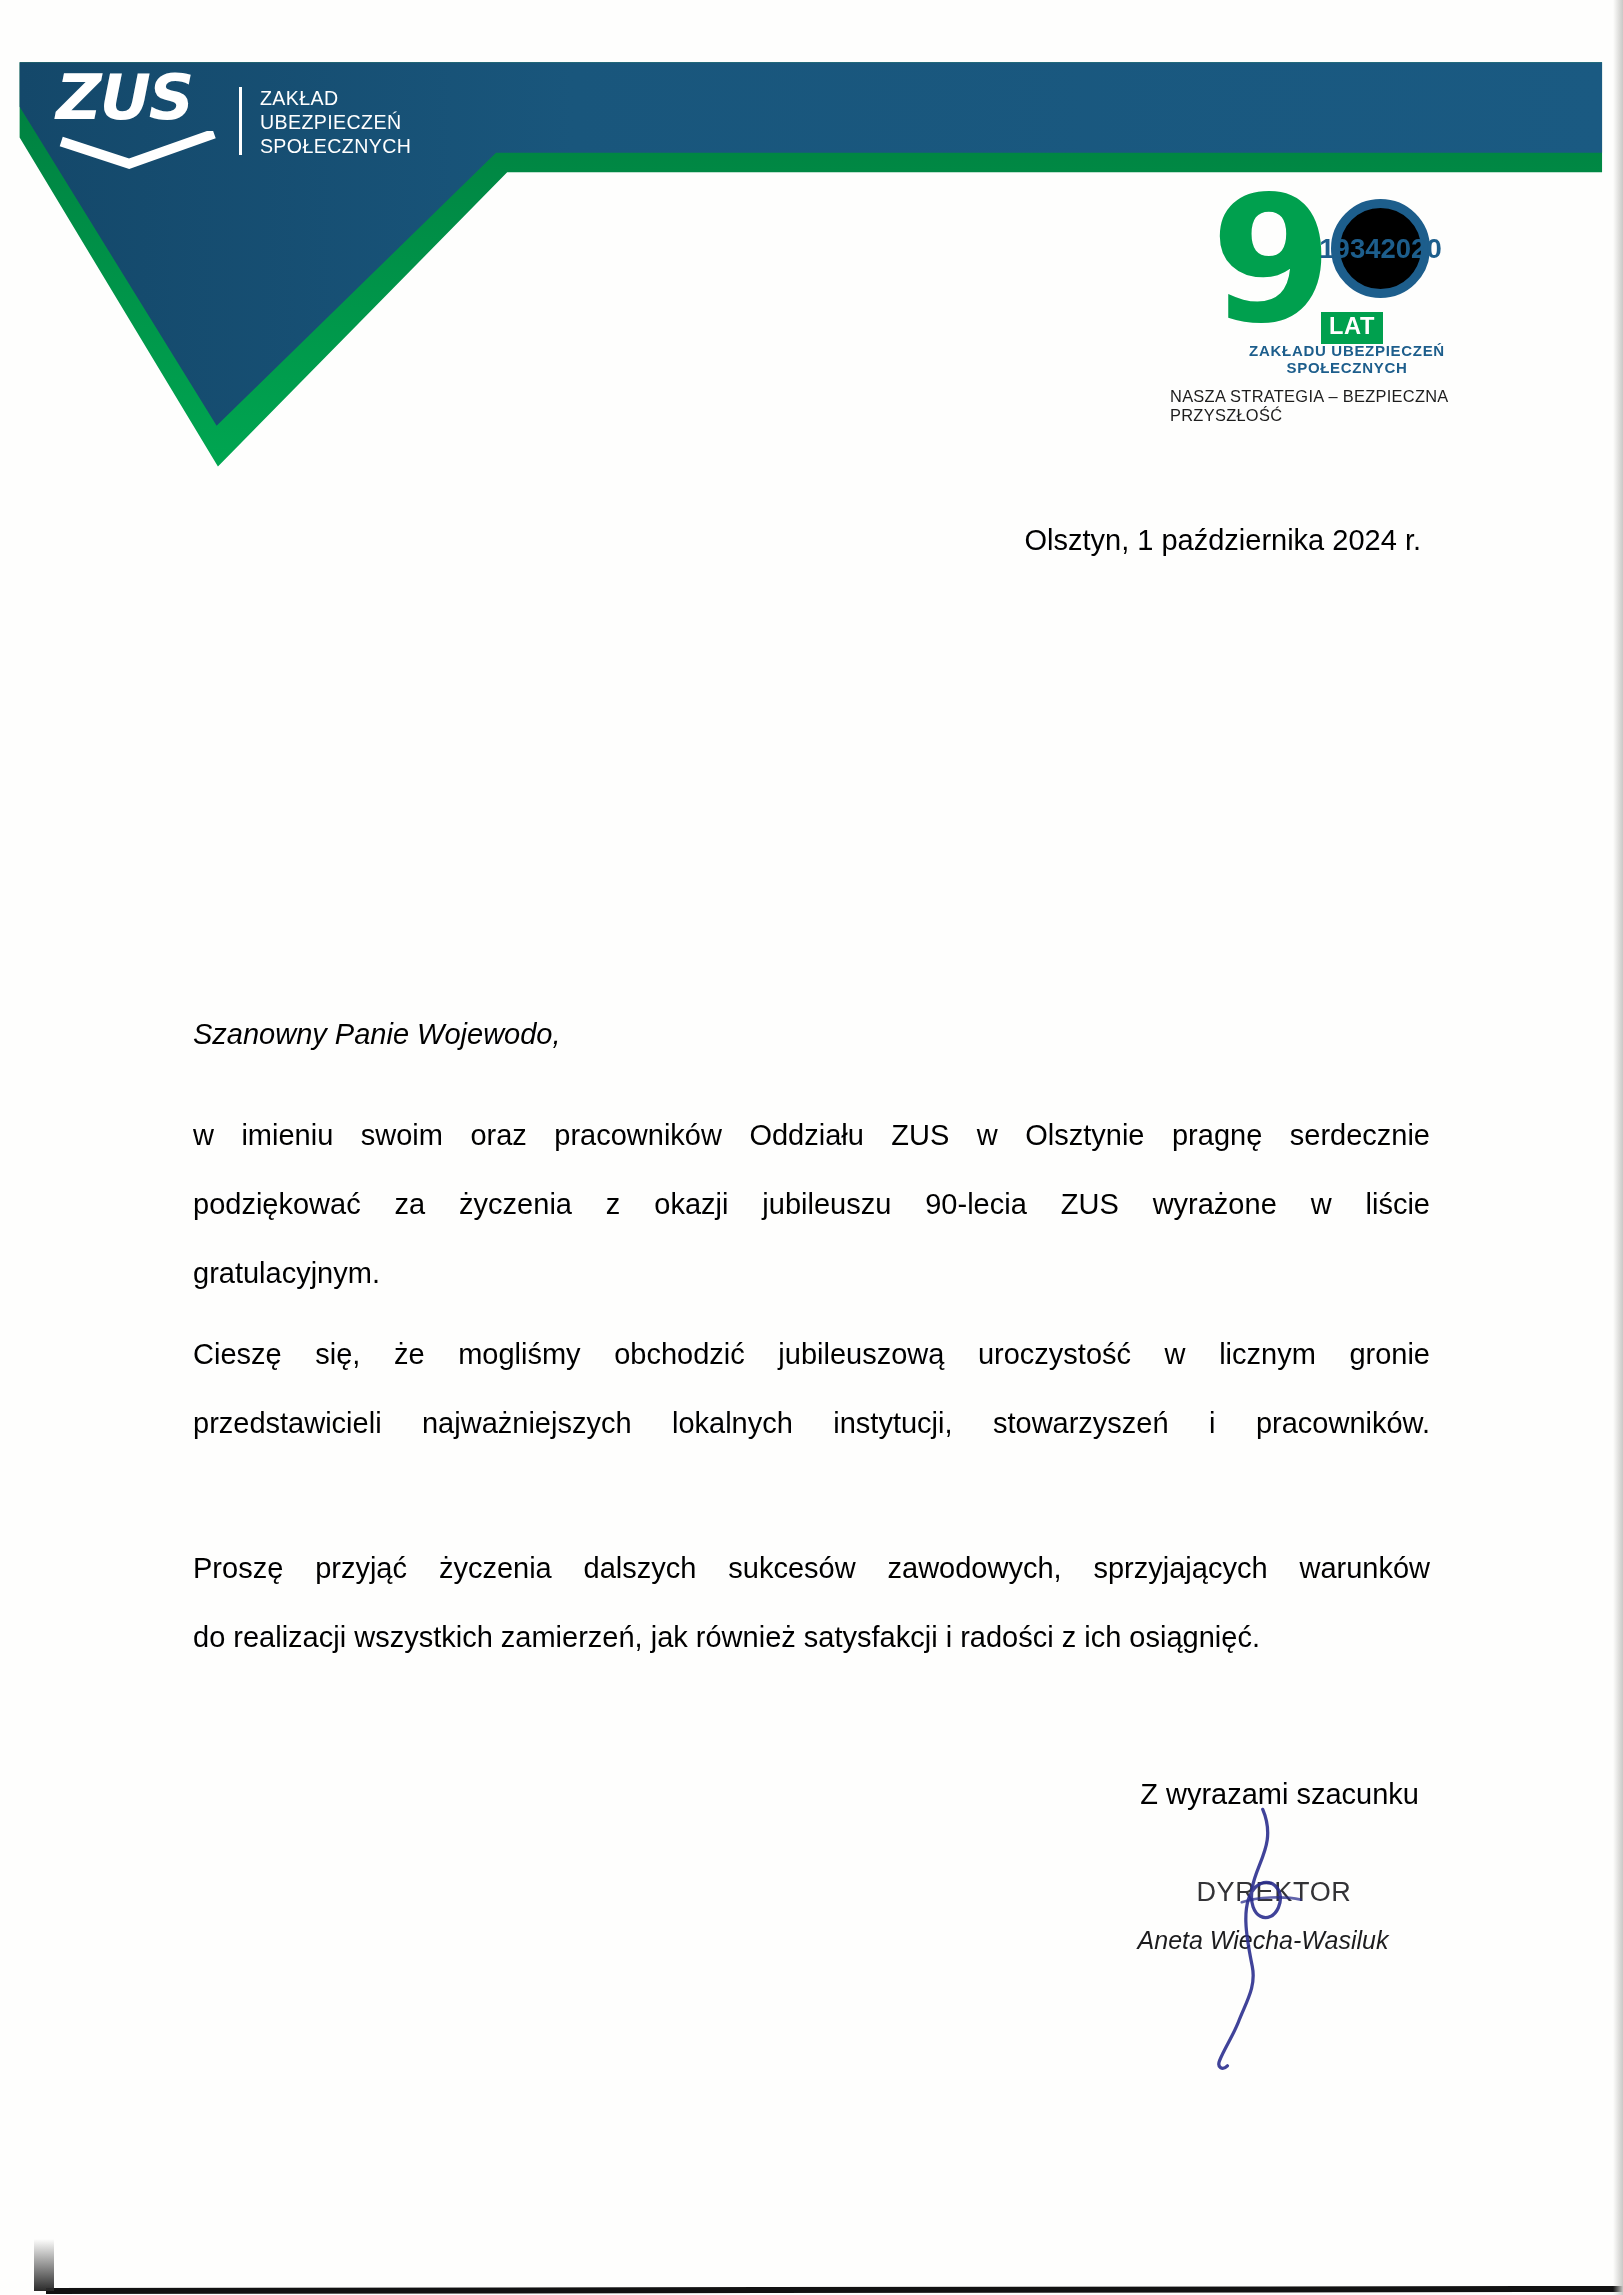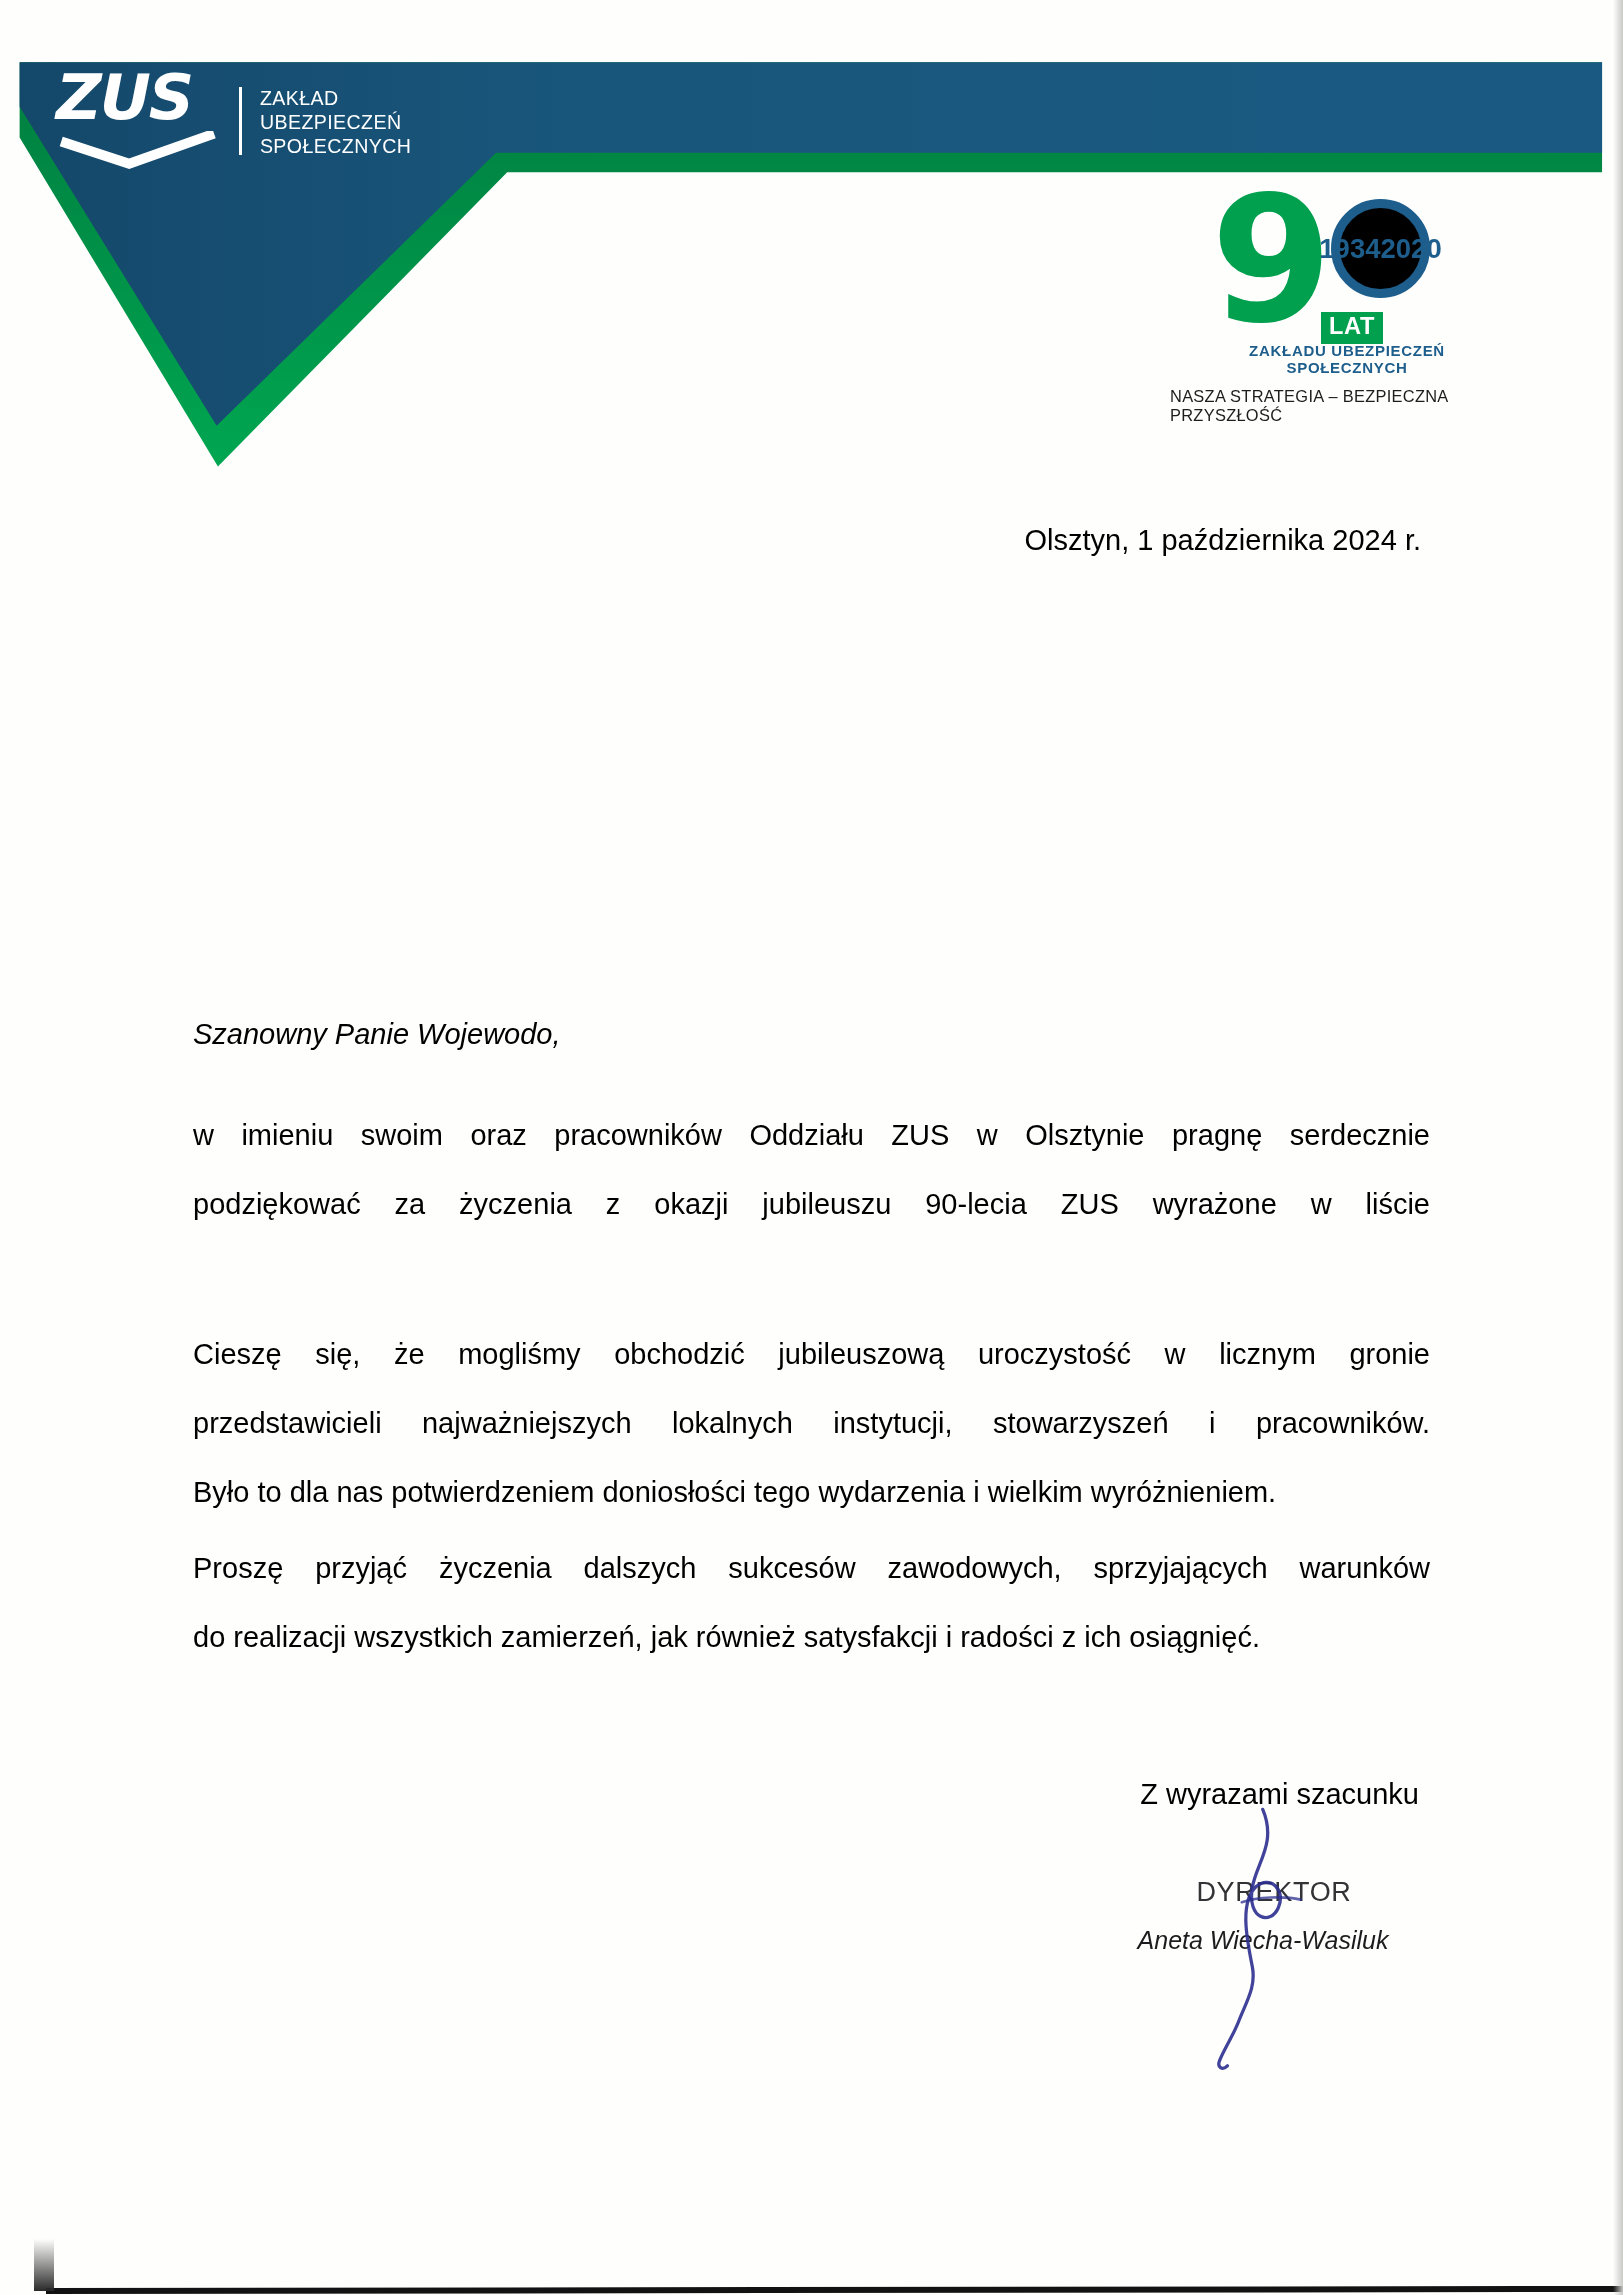--- a/index.html
+++ b/index.html
@@ -100,26 +100,26 @@
   <div class="slogan">NASZA STRATEGIA – BEZPIECZNA PRZYSZŁOŚĆ</div>
 
   <div class="letter-text dateline">Olsztyn, 1 października 2024 r.</div>
 
 
   <div class="letter-text salutation">Szanowny Panie Wojewodo,</div>
 
   <div class="letter-text para para-1">
     <div class="pline just">w imieniu swoim oraz pracowników Oddziału ZUS w Olsztynie pragnę serdecznie</div>
     <div class="pline just">podziękować za życzenia z okazji jubileuszu 90-lecia ZUS wyrażone w liście</div>
+    <div class="pline">gratulacyjnym.</div>
   </div>
 
   <div class="letter-text para para-2">
     <div class="pline just">Cieszę się, że mogliśmy obchodzić jubileuszową uroczystość w licznym gronie</div>
     <div class="pline just">przedstawicieli najważniejszych lokalnych instytucji, stowarzyszeń i pracowników.</div>
-    <div class="pline">Było to dla nas potwierdzeniem doniosłości tego wydarzenia i wielkim wyróżnieniem.</div>
   </div>
 
   <div class="letter-text para para-3">
     <div class="pline just">Proszę przyjąć życzenia dalszych sukcesów zawodowych, sprzyjających warunków</div>
     <div class="pline">do realizacji wszystkich zamierzeń, jak również satysfakcji i radości z ich osiągnięć.</div>
   </div>
 
   <div class="letter-text closing">Z wyrazami szacunku</div>
 
   <div class="letter-text director">DYREKTOR</div>

